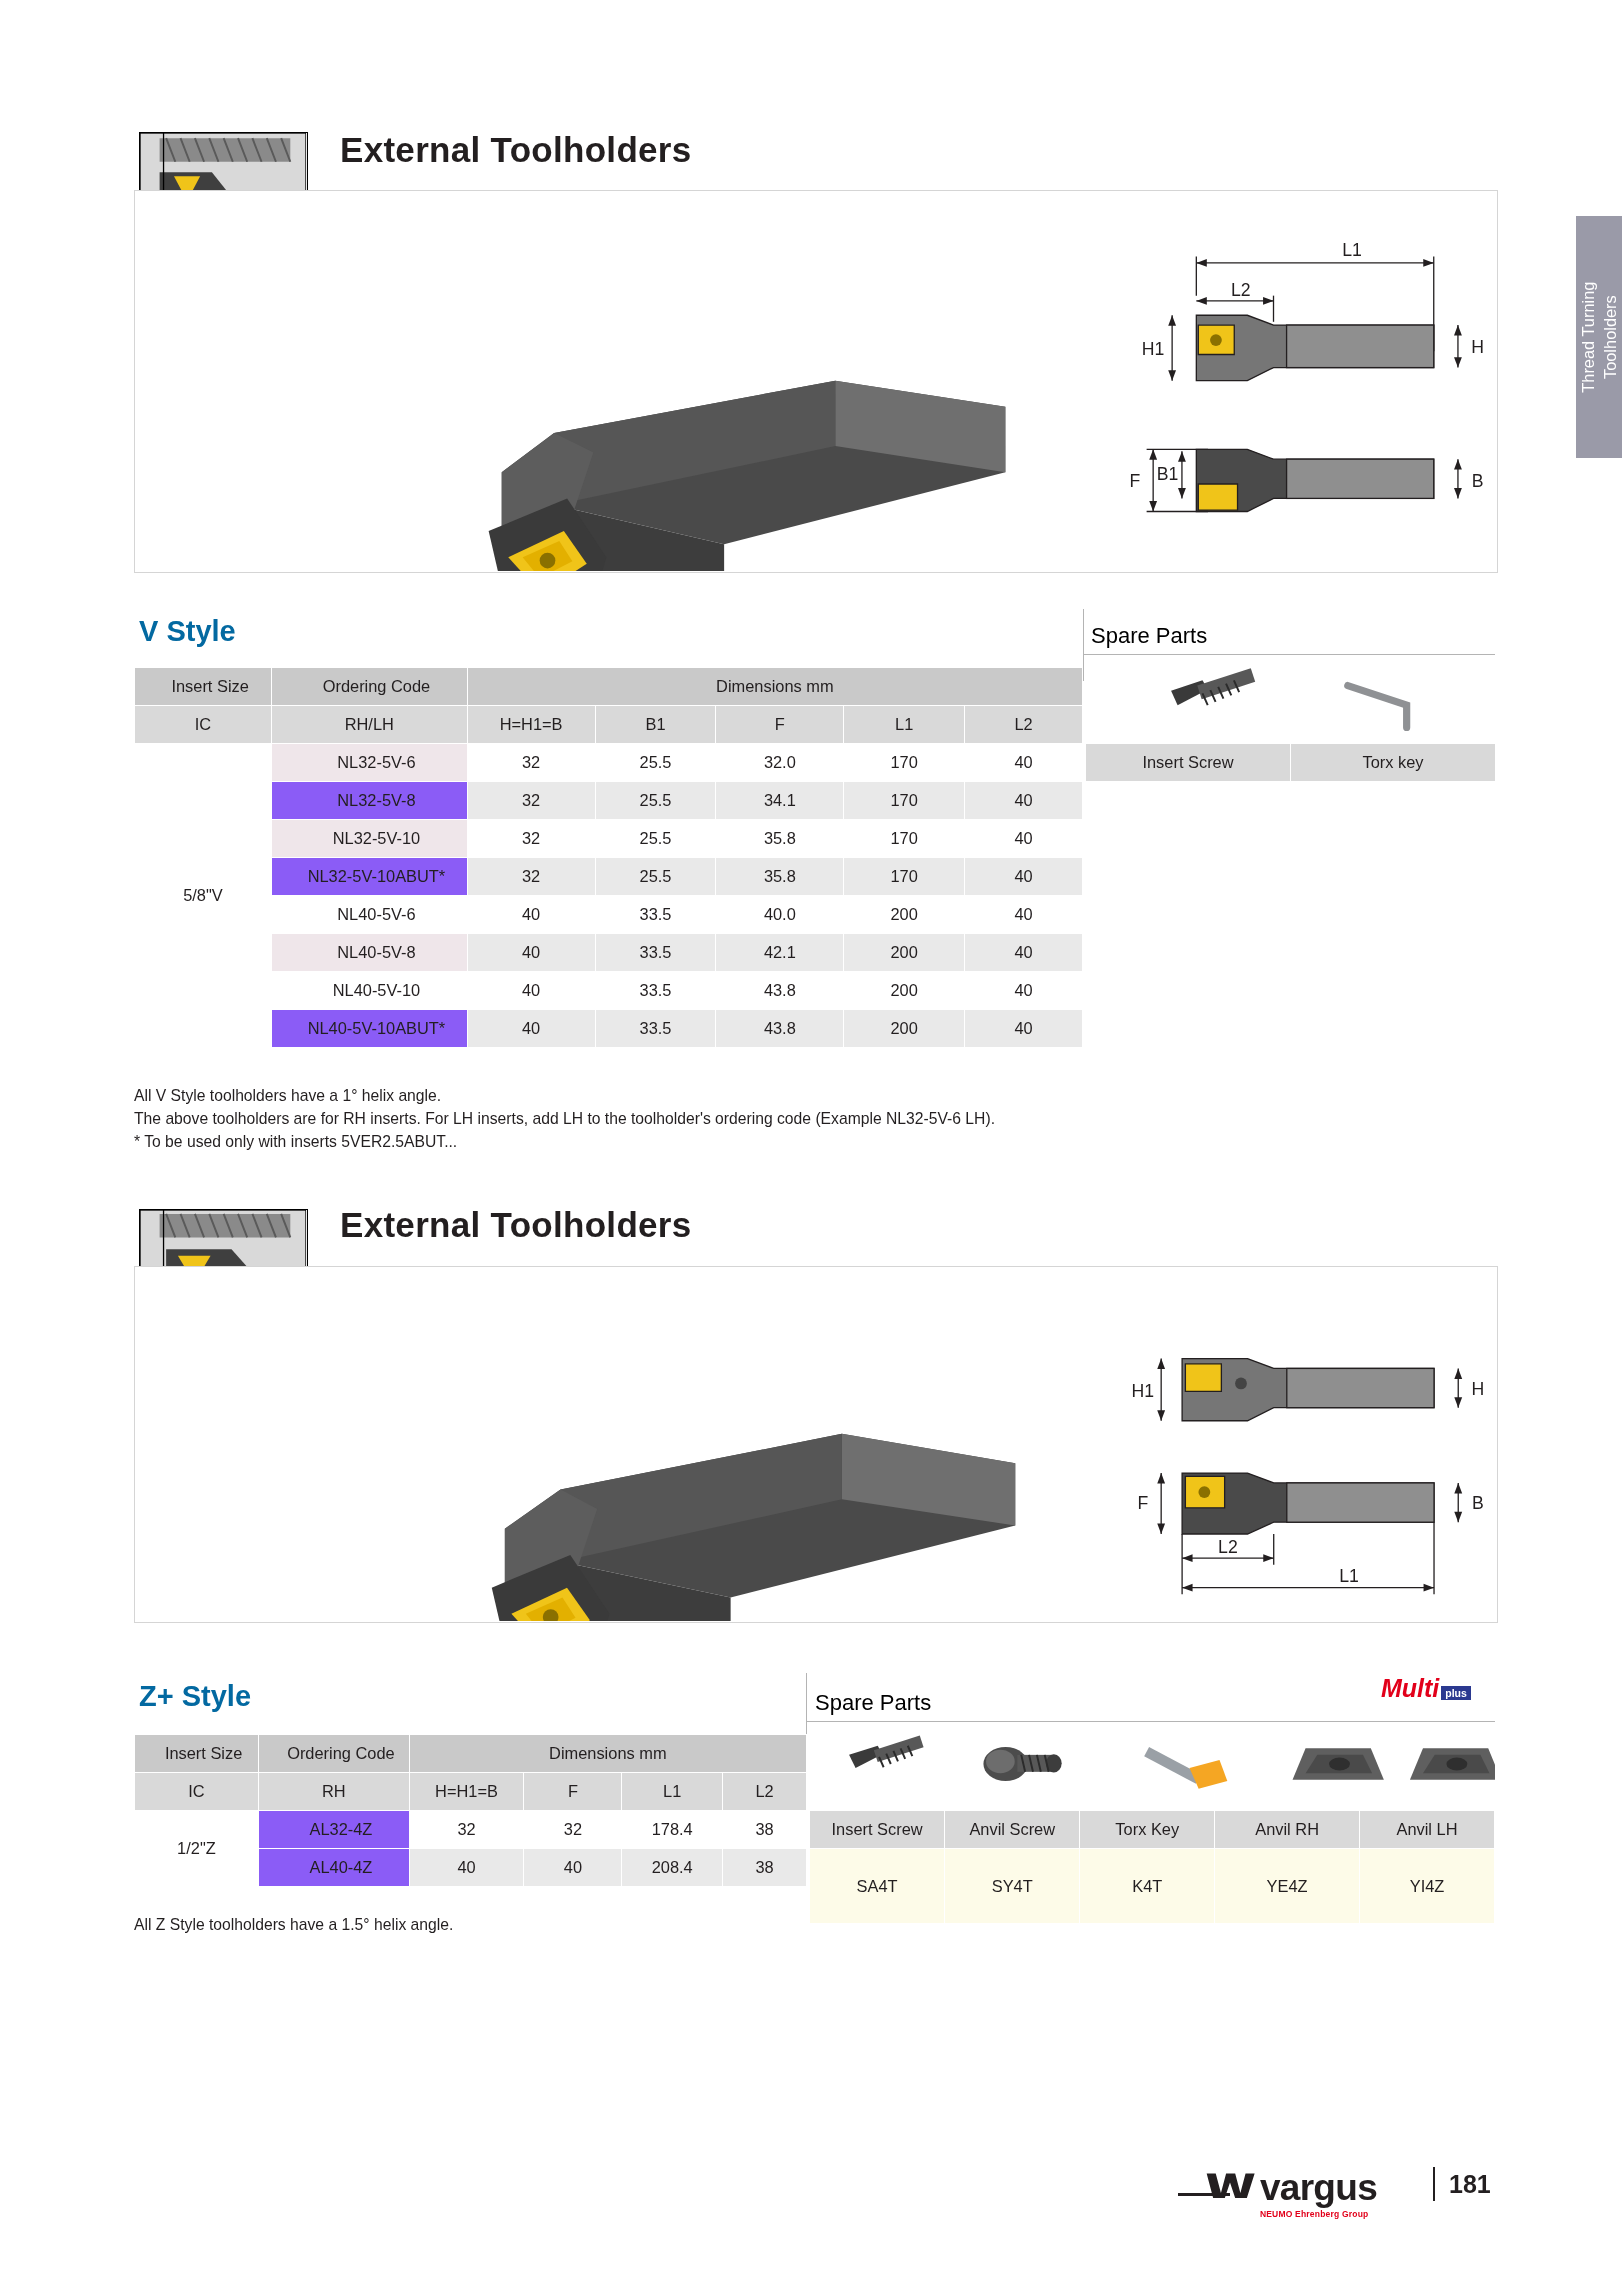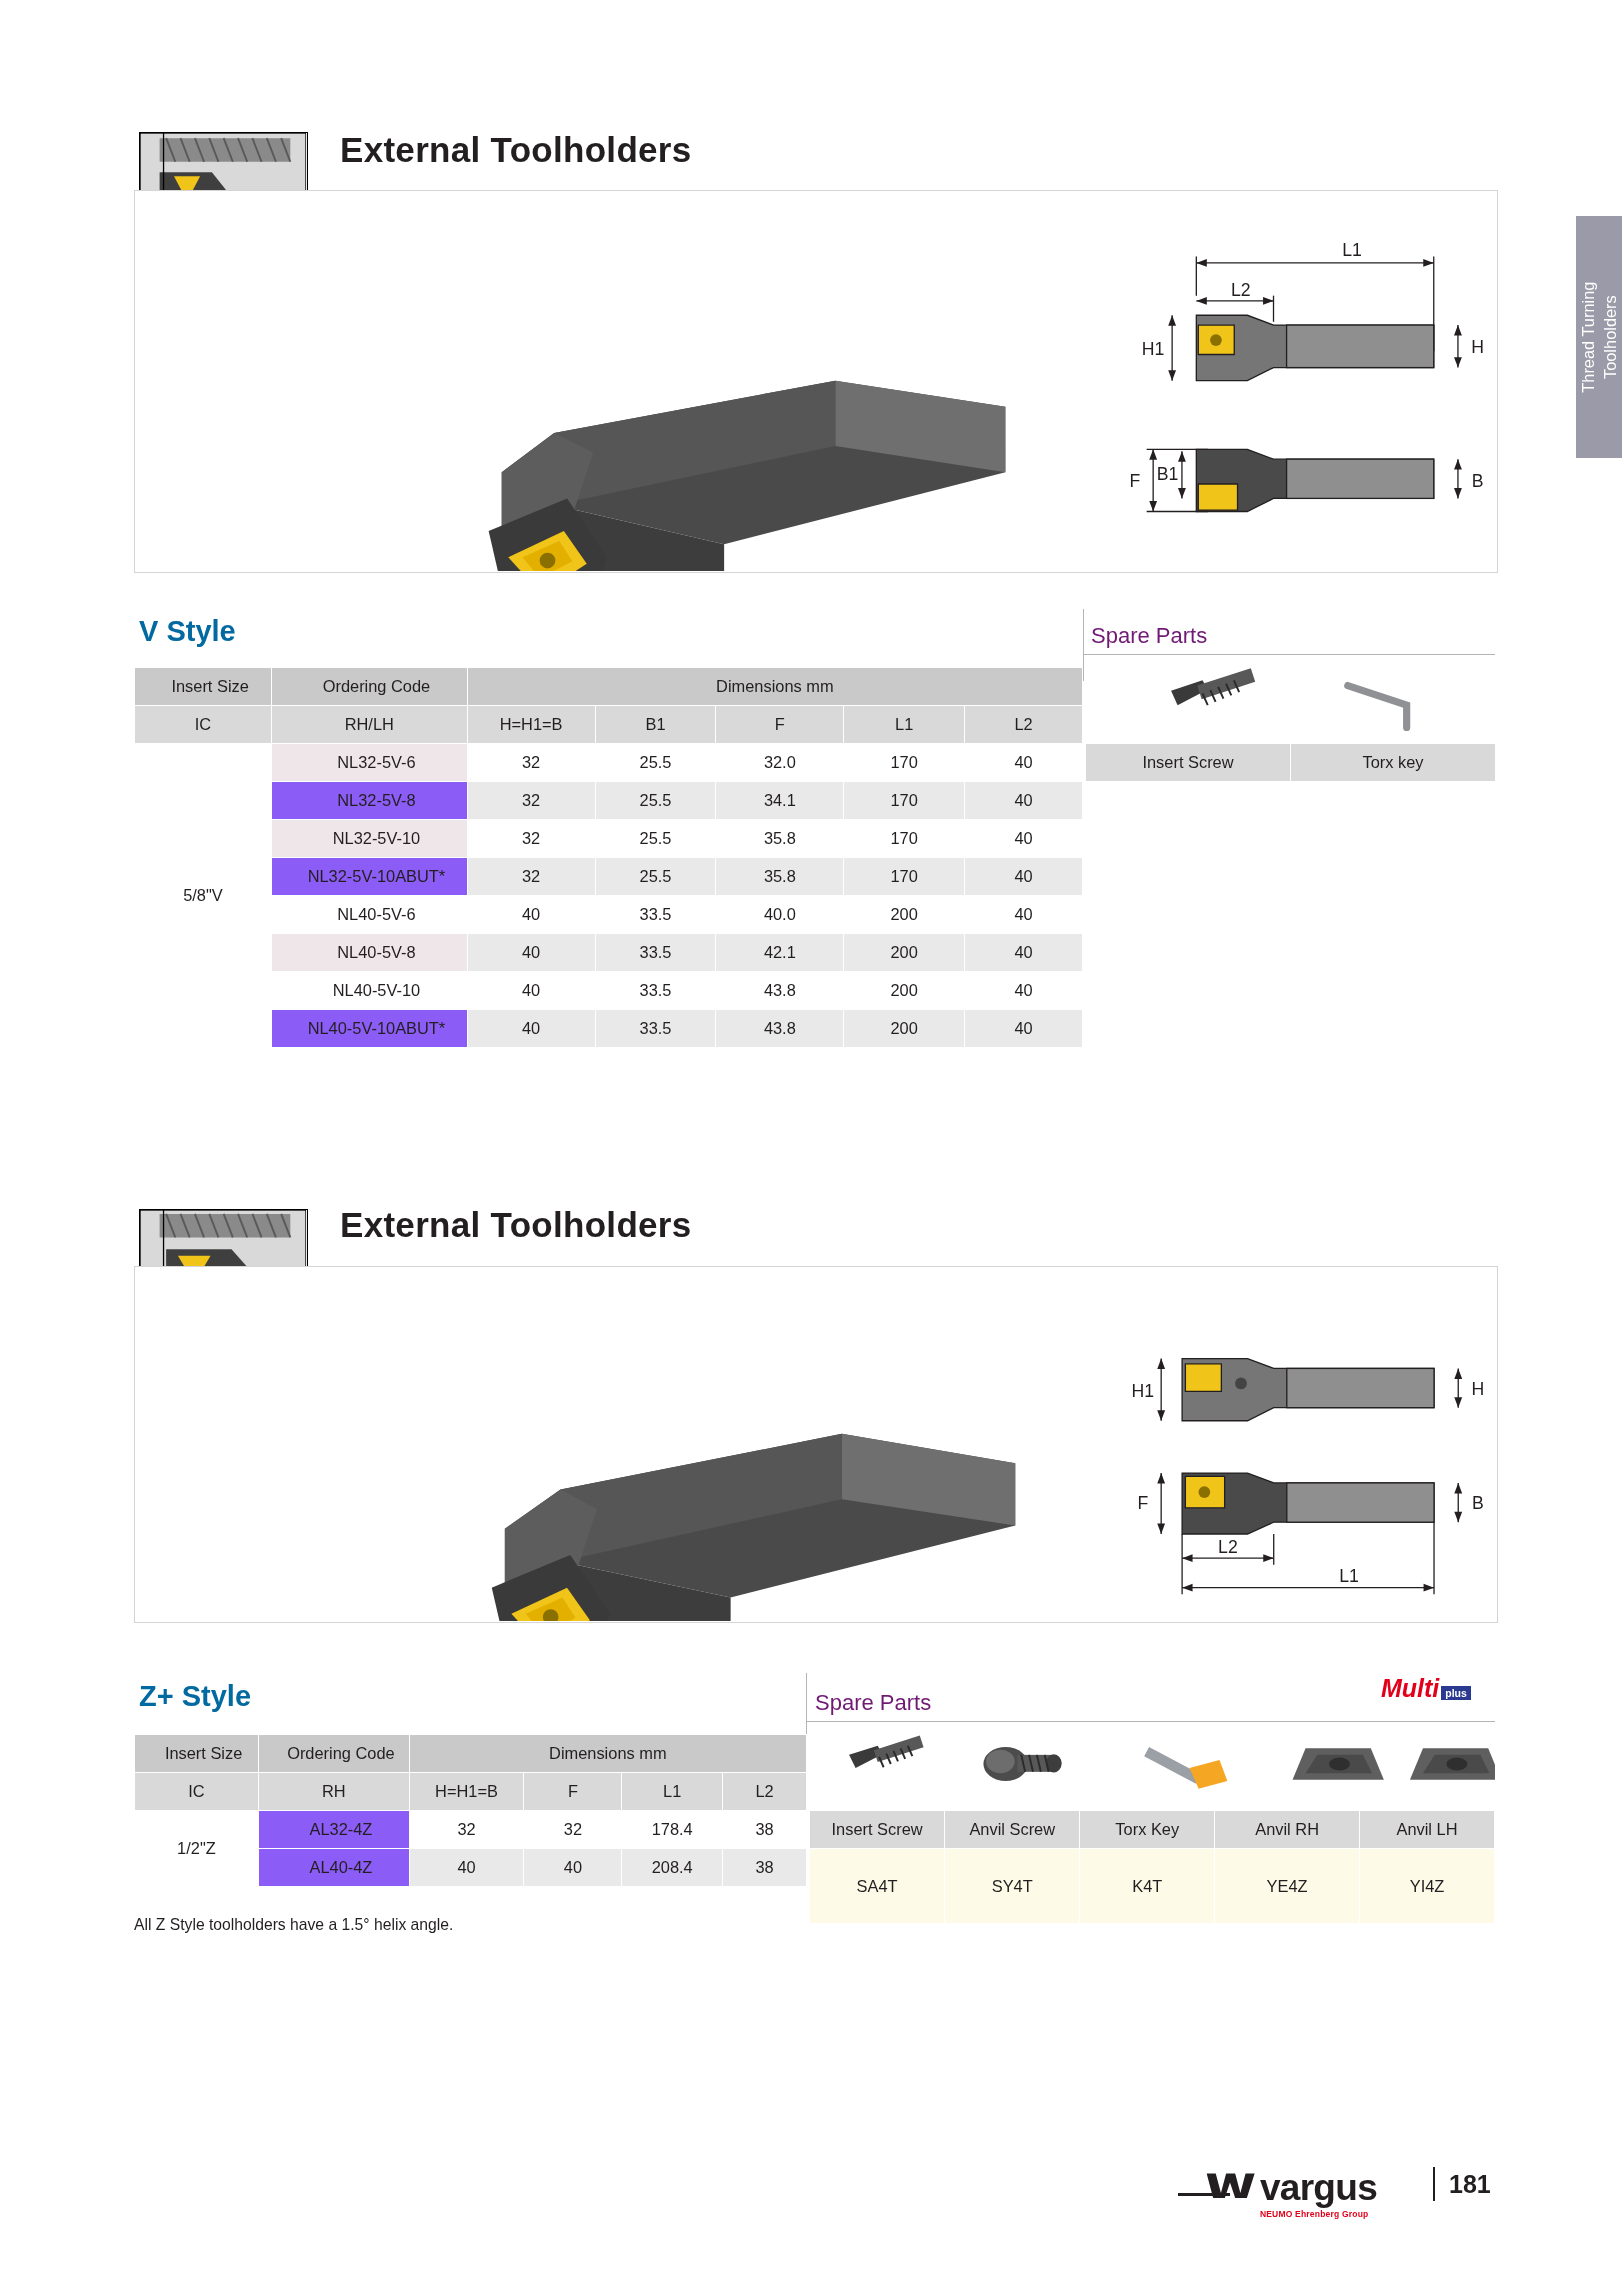--- a/index.html
+++ b/index.html
@@ -81,21 +81,21 @@
 
   .style-title {
     position: absolute;
     font-size: 29px;
     font-weight: bold;
     color: #0369a1;
   }
   .spare-title {
     position: absolute;
     font-size: 22px;
-    color: #701a75;
+    color: #000000;
   }
   .vdiv { position: absolute; width: 1.3px; background: #b4b4b4; }
   .hline { position: absolute; height: 1.3px; background: #b4b4b4; }
 
   .note {
     position: absolute;
     font-size: 15.7px;
     line-height: 1.45;
     color: #231f20;
     white-space: pre-line;
@@ -343,20 +343,23 @@
 
   <table class="tbl" style="left:1085px; top:743px; width:411px;">
     <tbody>
         <tr>
       <td class="hdr-grey2" style="width:205px;">Insert Screw</td>
       <td class="hdr-grey2" style="width:205px;">Torx key</td>
     </tr>
   </tbody>
     </table>
 
+  <div class="note" style="left:134px; top:1085px; width:1243px;">All V Style toolholders have a 1° helix angle.
+The above toolholders are for RH inserts. For LH inserts, add LH to the toolholder's ordering code (Example NL32-5V-6 LH).
+*   To be used only with inserts 5VER2.5ABUT...</div>
 
   <div class="thumb" style="left:139px; top:1209px;">
     <svg width="166" height="115" viewBox="0 0 254 176">
       <rect x="0" y="0" width="254" height="176" fill="#ffffff"></rect>
       <rect x="0" y="0" width="254" height="88" fill="#d9d9d9"></rect>
       <path d="M30 6 h200 v36 h-200 z" fill="#8a8a8a"></path>
       <g stroke="#5a5a5a" stroke-width="3">
         <path d="M40 6 l14 36 M62 6 l14 36 M84 6 l14 36 M106 6 l14 36 M128 6 l14 36 M150 6 l14 36 M172 6 l14 36 M194 6 l14 36 M216 6 l14 36"></path>
       </g>
       <path d="M40 60 L140 60 L180 105 L180 165 L40 165 Z" fill="#3f3f3f"></path>

